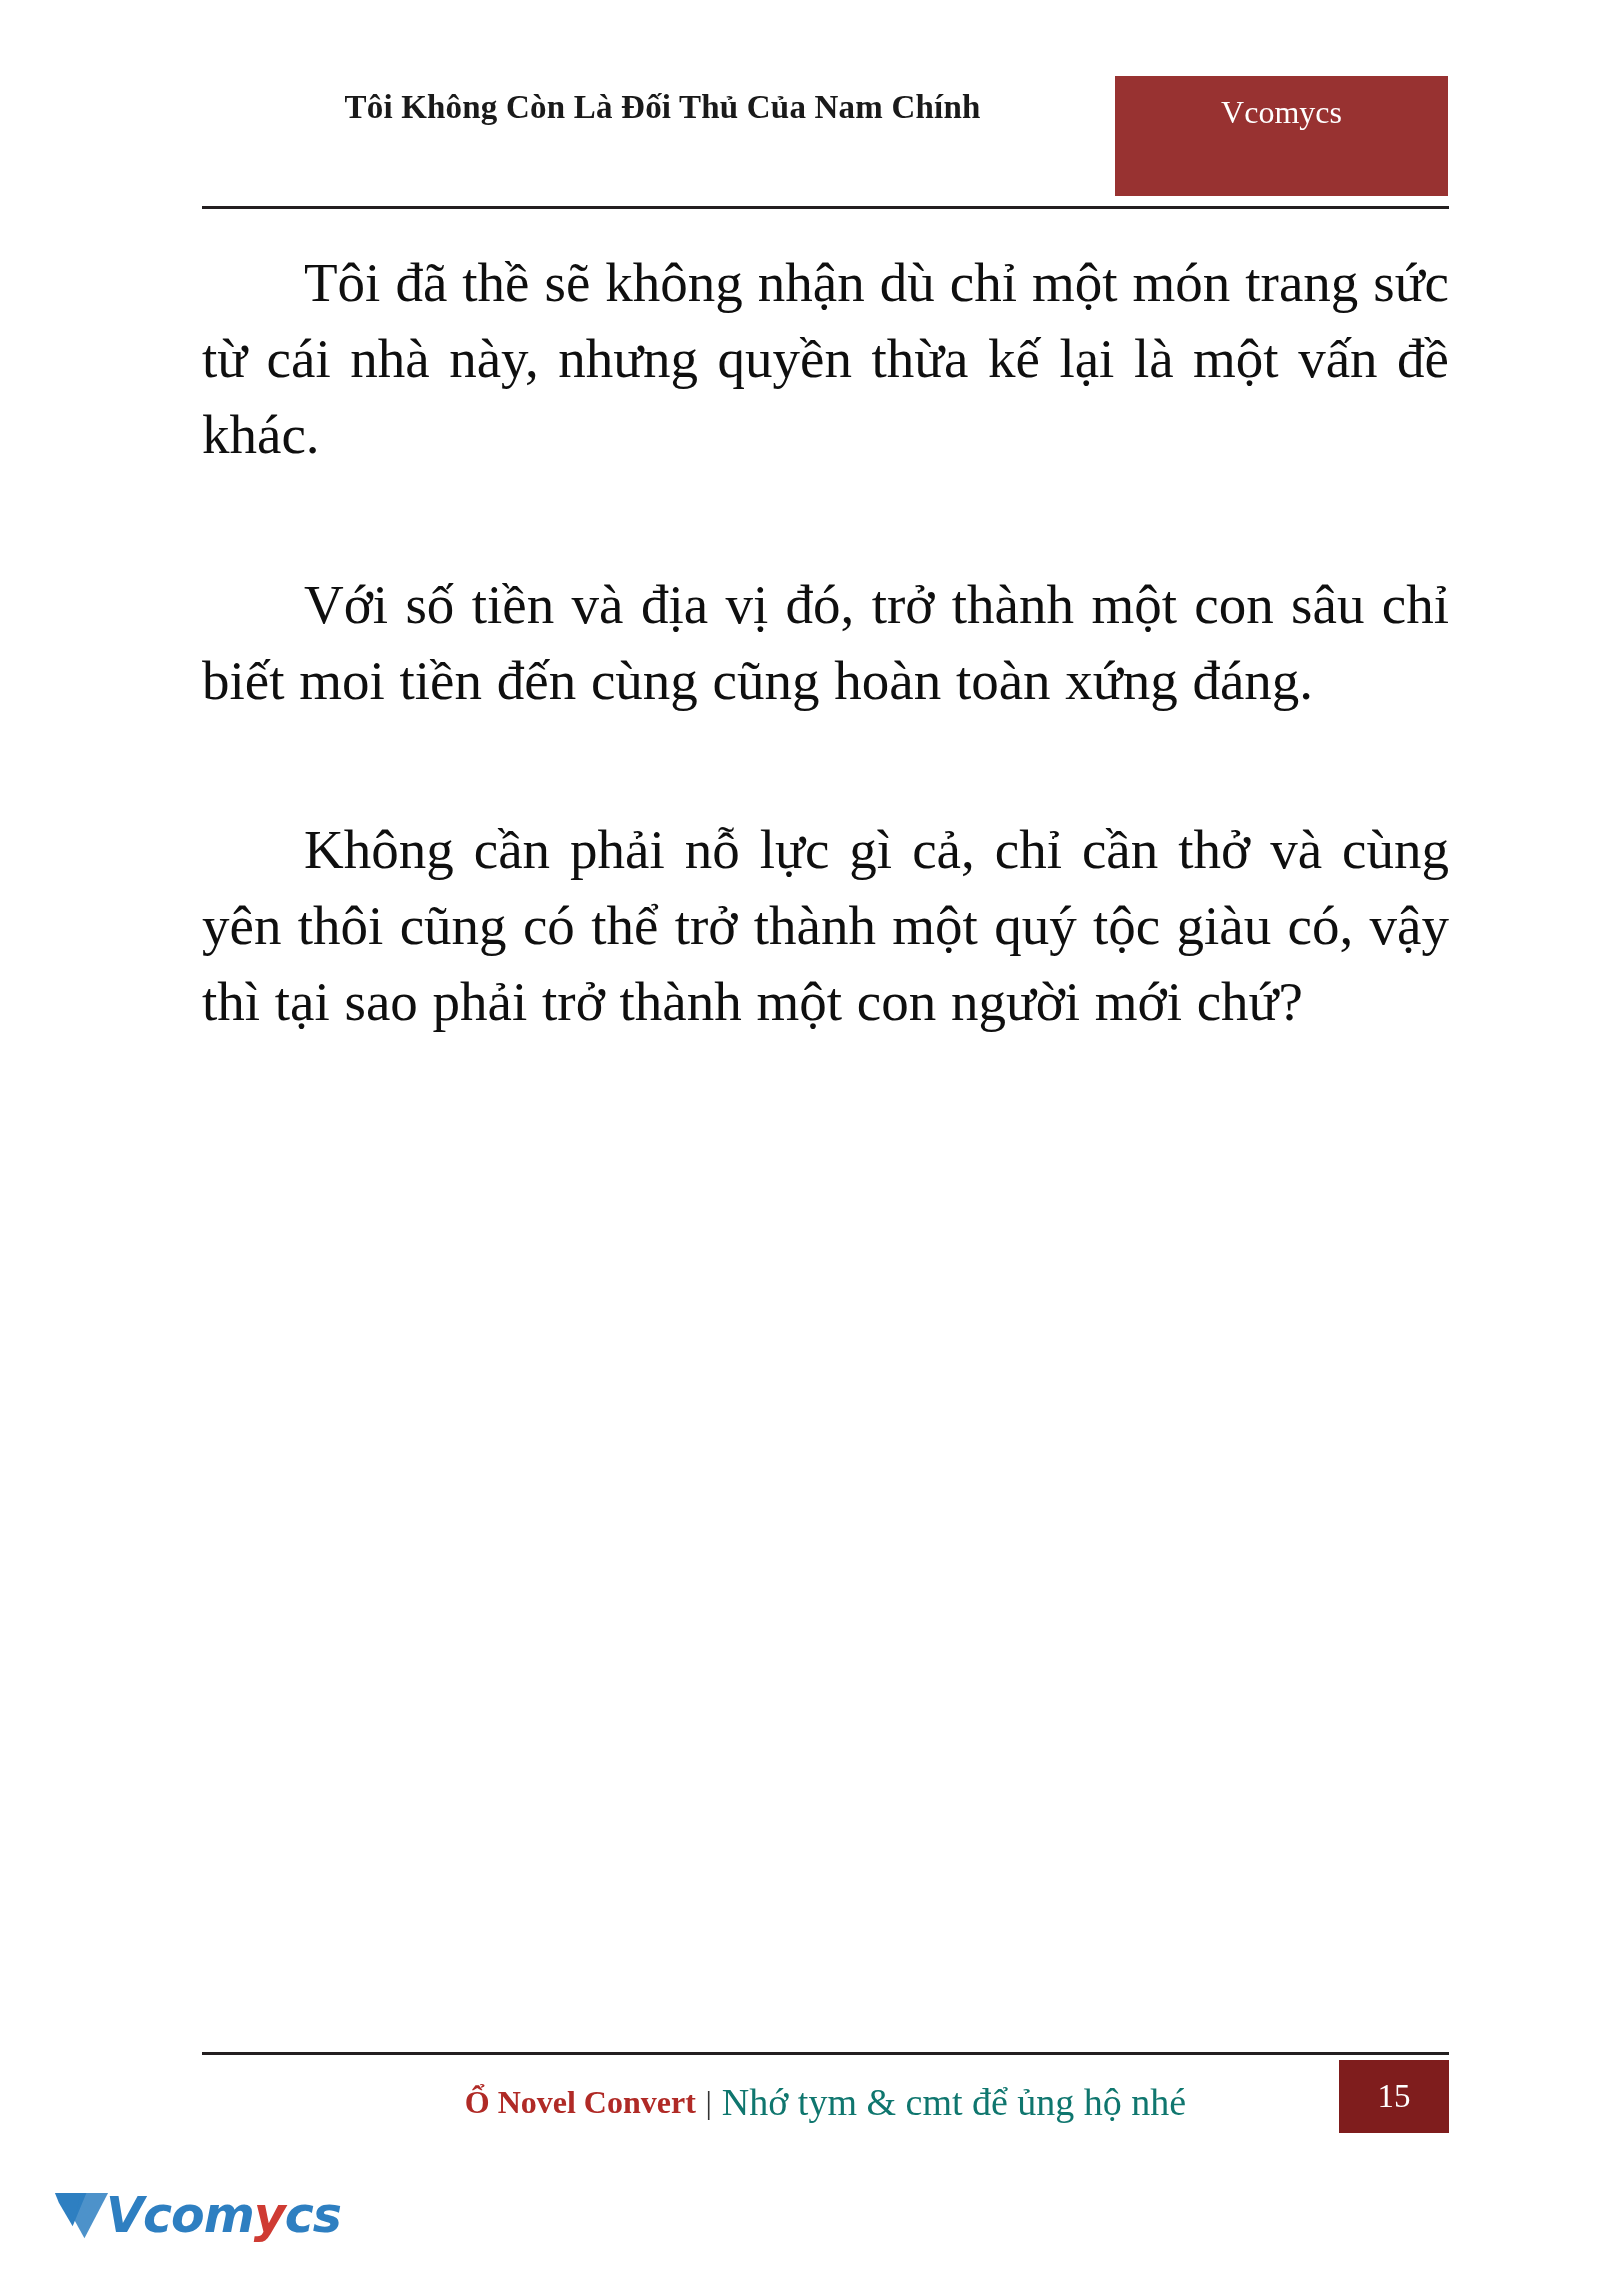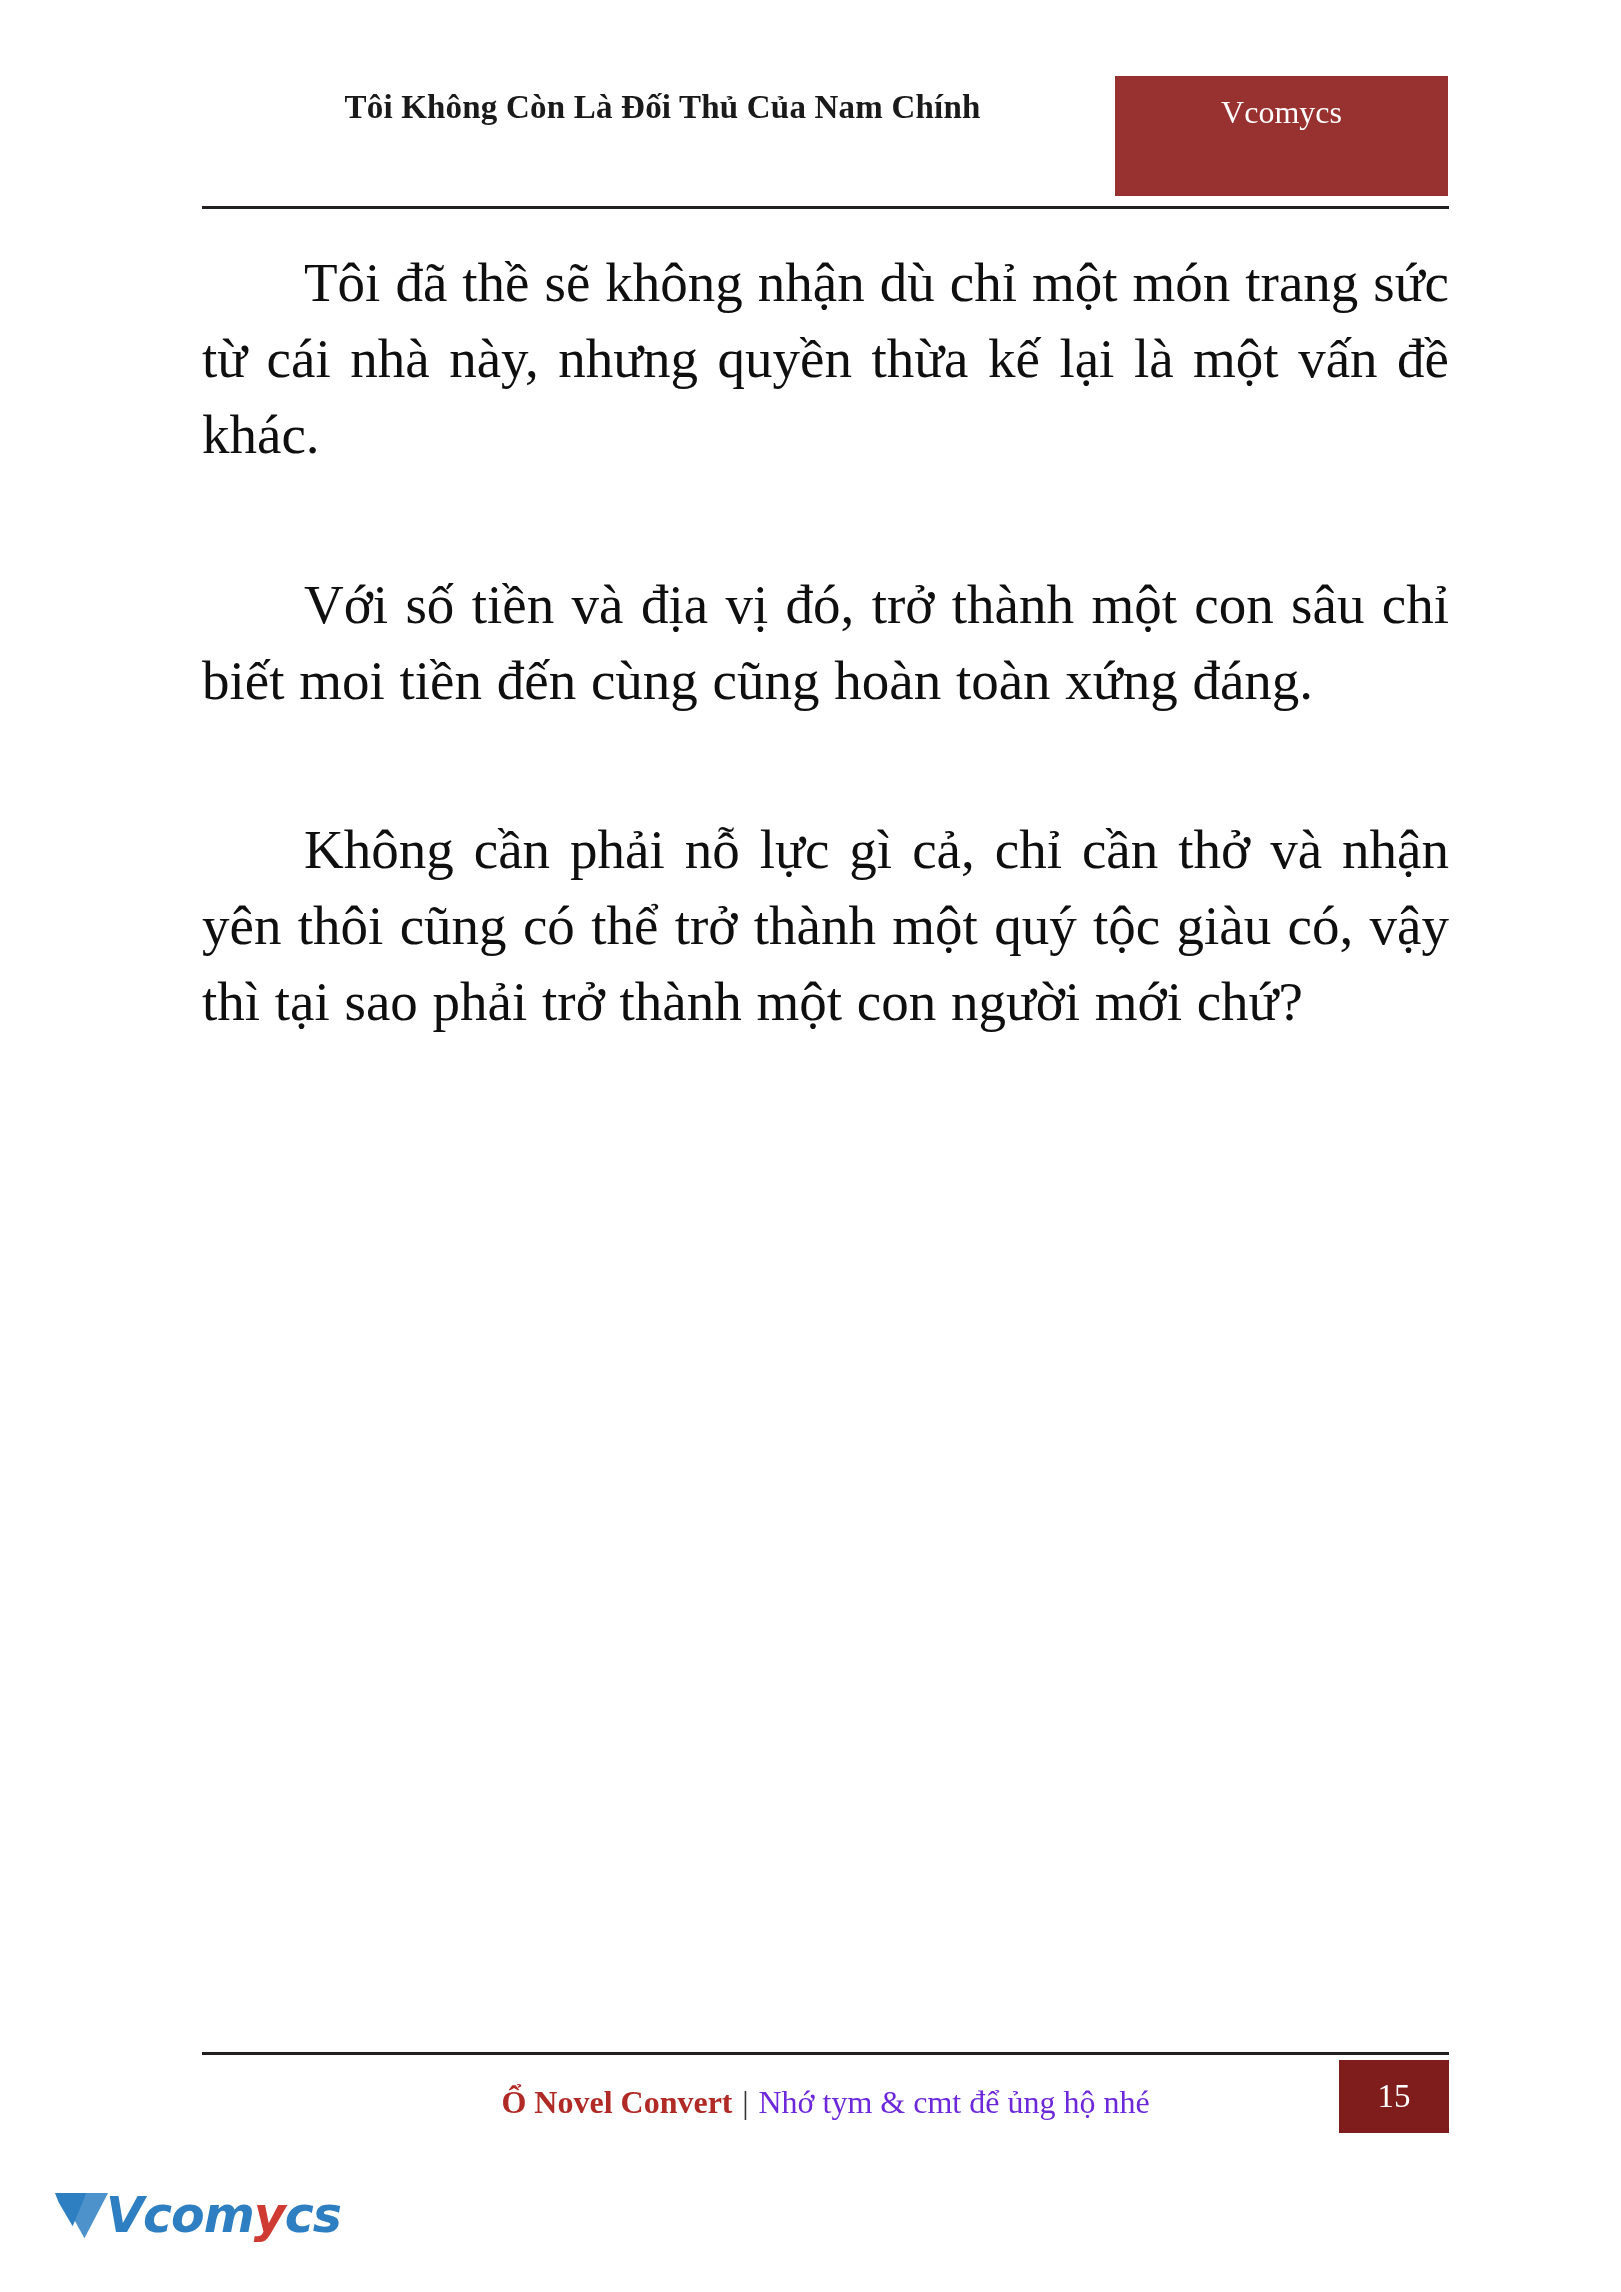--- a/index.html
+++ b/index.html
@@ -128,22 +128,22 @@
     font-size: 32px;
     color: #b02a26;
     white-space: nowrap;
   }
   .footer-sep {
     font-size: 32px;
     color: #333;
     margin: 0 9.8px;
   }
   .footer-note {
-    font-size: 32px;
-    color: #6d28d9;
+    font-size: 38px;
+    color: #0f766e;
     white-space: nowrap;
   }
   .footer-page {
     position: absolute;
     right: 0;
     top: 7.8px;
     width: 110px;
     height: 73px;
     background: #7f1d1d;
     color: #ffffff;
@@ -192,21 +192,21 @@
     </div>
     <div class="header-badge">
       <span>Vcomycs</span>
     </div>
     <div class="header-rule"></div>
   </div>
 
   <div class="content">
     <p class="para spaced-1">Tôi đã thề sẽ không nhận dù chỉ một món trang sức từ cái nhà này, nhưng quyền thừa kế lại là một vấn đề khác.</p>
     <p class="para spaced-2">Với số tiền và địa vị đó, trở thành một con sâu chỉ biết moi tiền đến cùng cũng hoàn toàn xứng đáng.</p>
-    <p class="para">Không cần phải nỗ lực gì cả, chỉ cần thở và nhận yên thôi cũng có thể trở thành một quý tộc giàu có, vậy thì tại sao phải trở thành một con người mới chứ?</p>
+    <p class="para">Không cần phải nỗ lực gì cả, chỉ cần thở và cùng yên thôi cũng có thể trở thành một quý tộc giàu có, vậy thì tại sao phải trở thành một con người mới chứ?</p>
   </div>
 
   <div class="footer">
     <div class="footer-rule"></div>
     <div class="footer-inner">
       <span class="footer-brand">Ổ Novel Convert</span>
       <span class="footer-sep">|</span>
       <span class="footer-note">Nhớ tym &amp; cmt để ủng hộ nhé</span>
     </div>
     <div class="footer-page">15</div>

